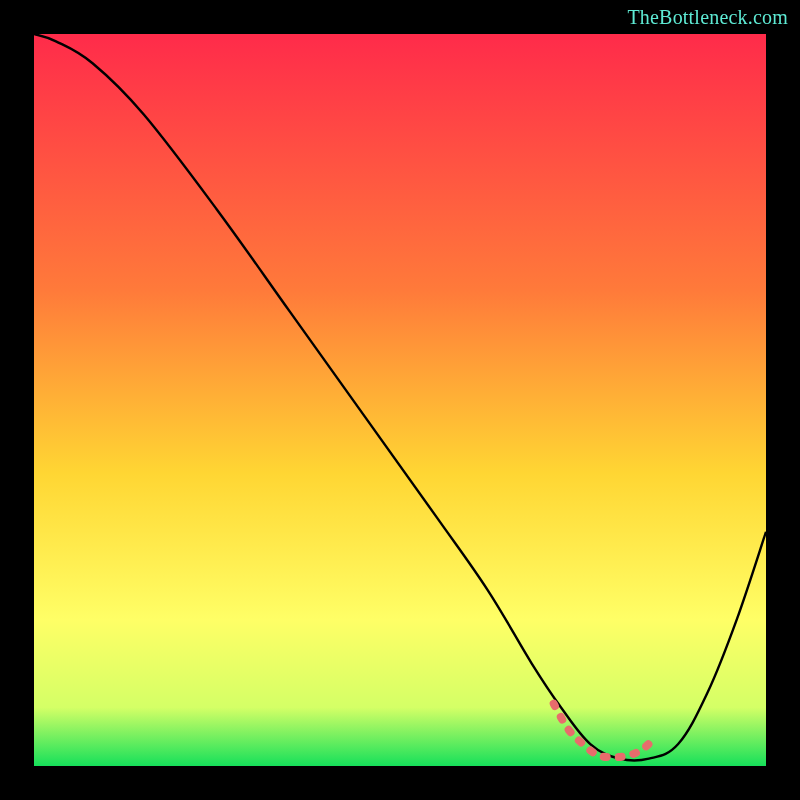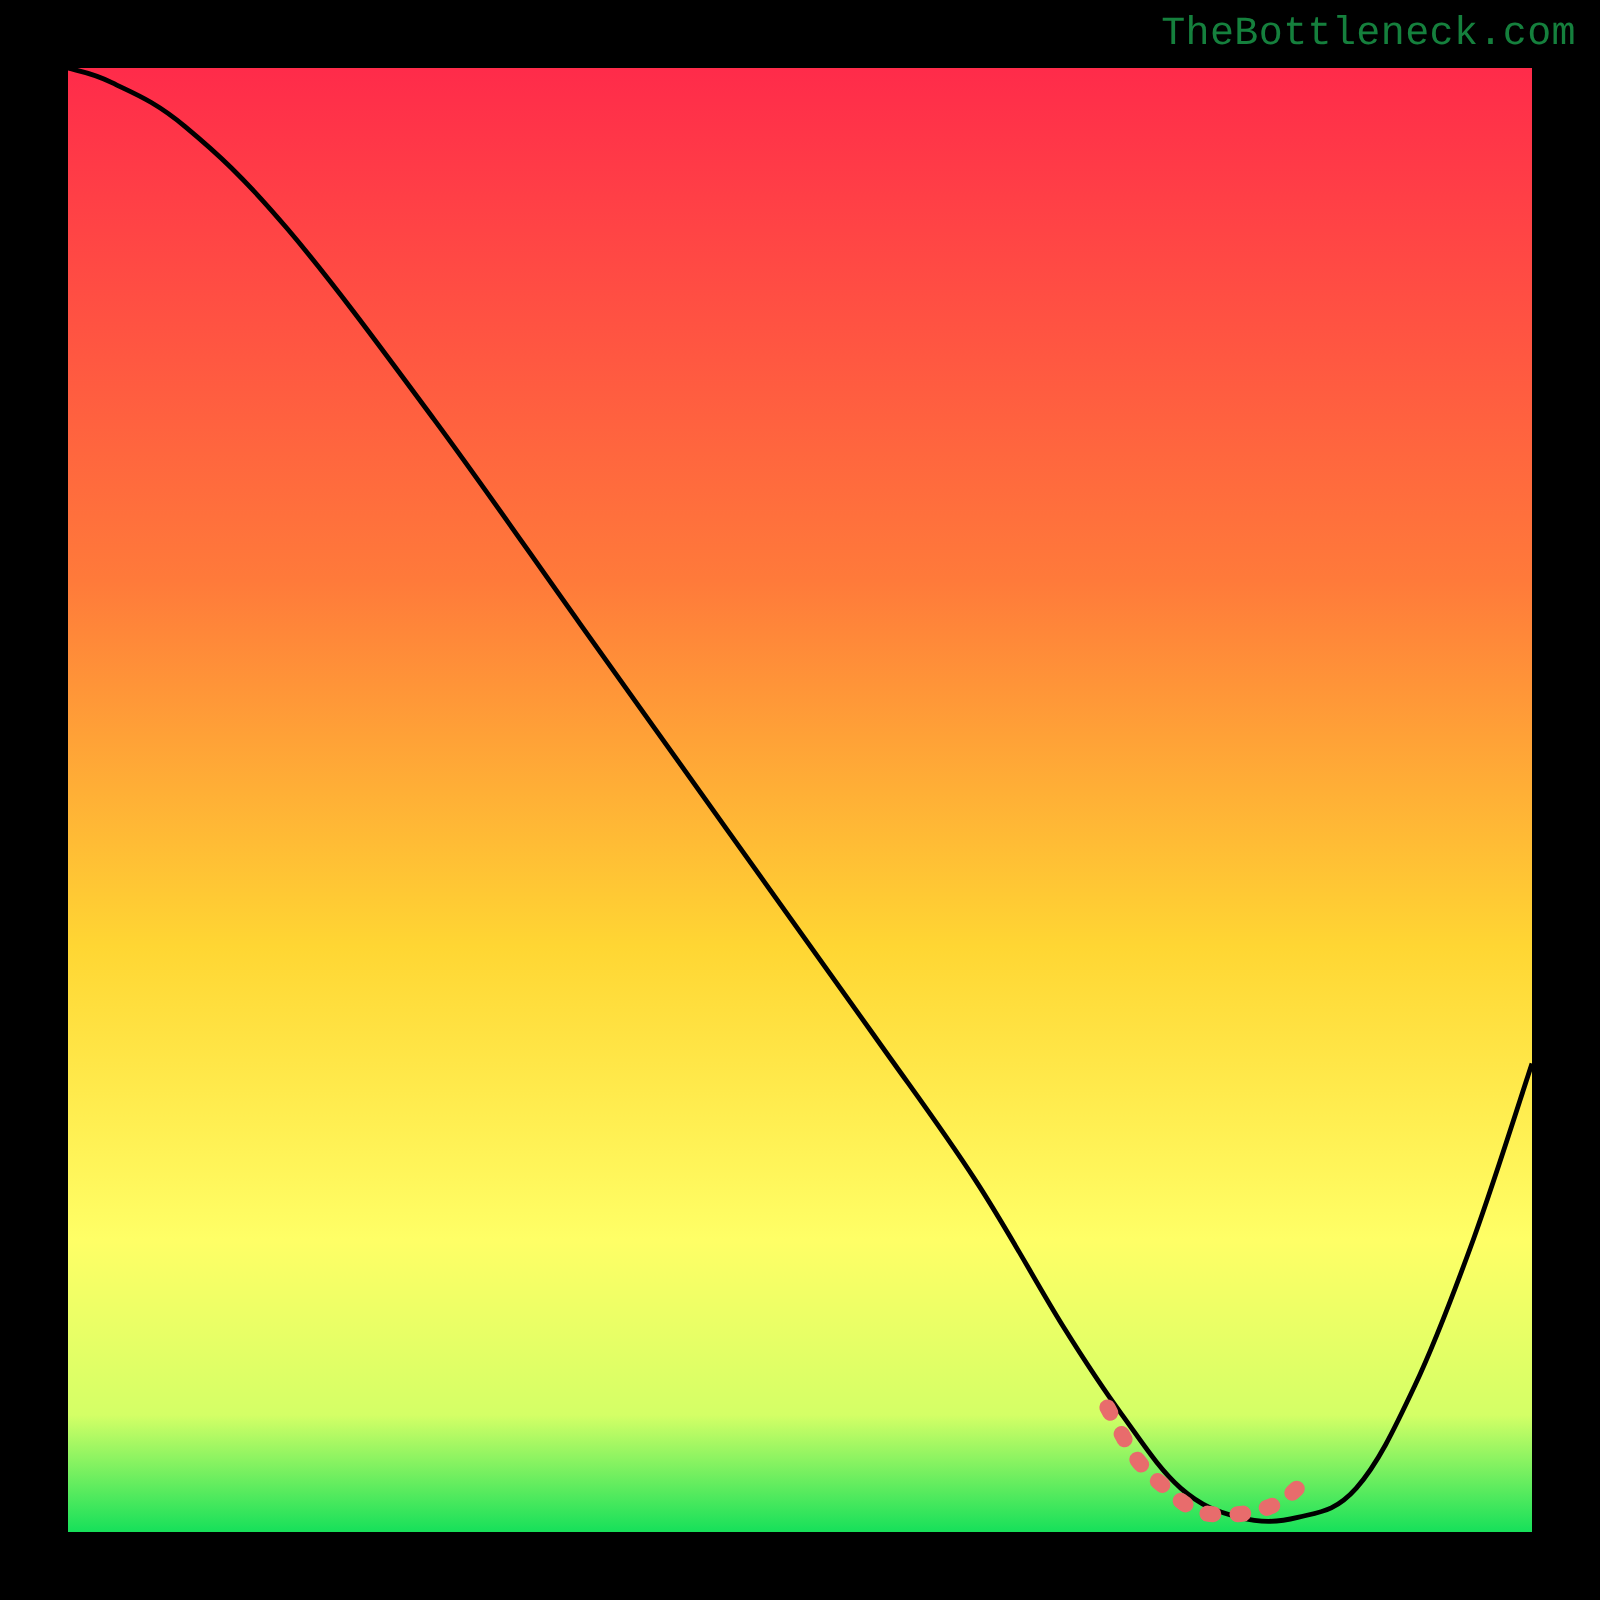--- a/index.html
+++ b/index.html
@@ -19,23 +19,23 @@
     position: absolute;
     left: 34px;
     top: 34px;
     width: 732px;
     height: 732px;
   }
   .credit {
     position: absolute;
     top: 6px;
     right: 12px;
-    font-family: Liberation Mono, monospace;
+    font-family: Liberation Serif, serif;
     font-size: 20px;
-    color: #15803d;
+    color: #5eead4;
     font-weight: 500;
     letter-spacing: 0.2px;
   }
   svg {
     display: block;
   }
 </style>
 </head>
 <body>
 

